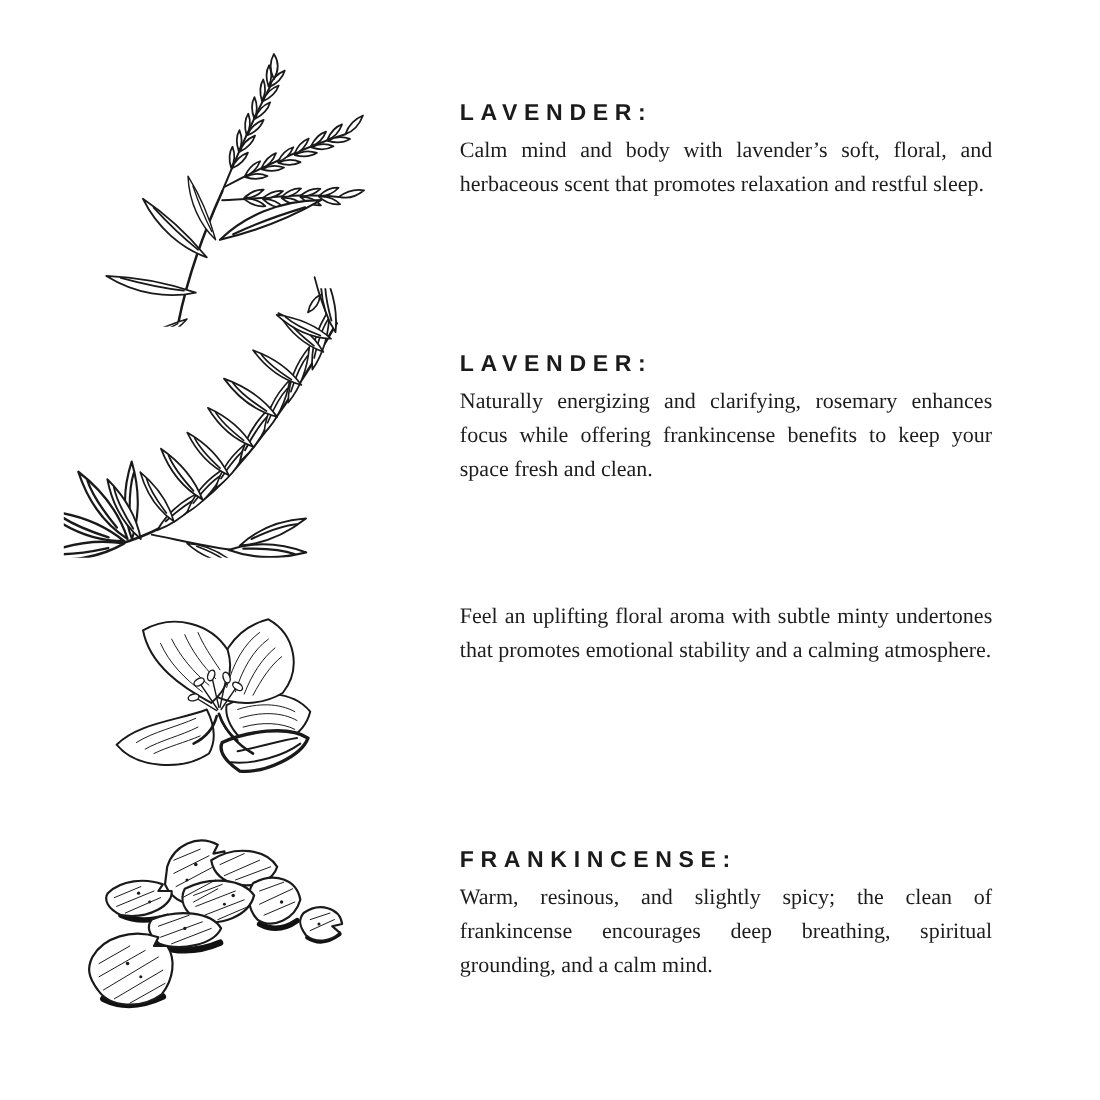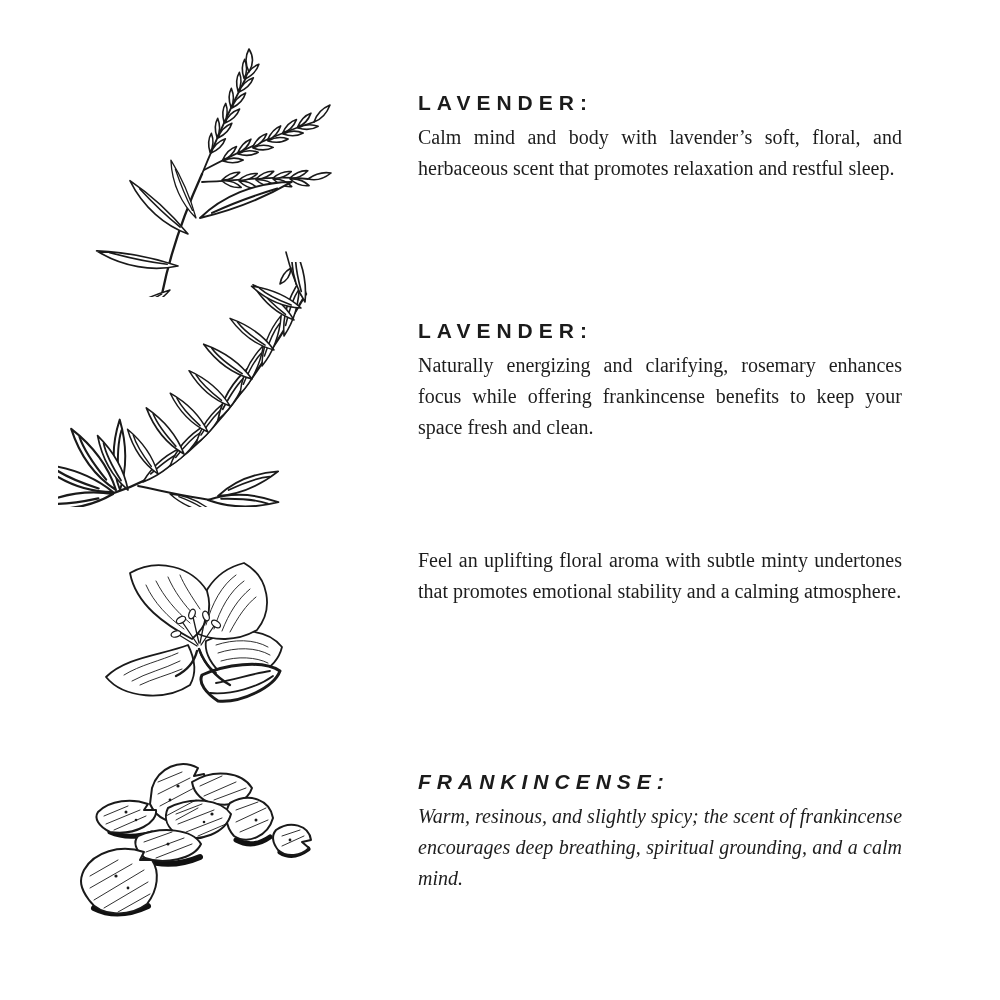--- a/index.html
+++ b/index.html
@@ -246,16 +246,16 @@
         <circle cx="204" cy="72" r="1.5"></circle>
           <circle cx="238" cy="92" r="1.4"></circle>
         <circle cx="64" cy="128" r="1.6"></circle>
           <circle cx="76" cy="140" r="1.4"></circle>
         <circle cx="116" cy="96" r="1.5"></circle>
       </g>
     </g>
   </svg>
 </div>
 
-<div class="section-text" style="top:769px;font-style:italic;">
+<div class="section-text" style="top:769px;">
   <h2 class="heading">FRANKINCENSE:</h2>
-  <p class="desc">Warm, resinous, and slightly spicy; the scent of frankincense encourages deep breathing, spiritual grounding, and a calm mind.</p>
+  <p class="desc">Warm, resinous, and slightly spicy; the clean of frankincense encourages deep breathing, spiritual grounding, and a calm mind.</p>
 </div>
 
 </body></html>

